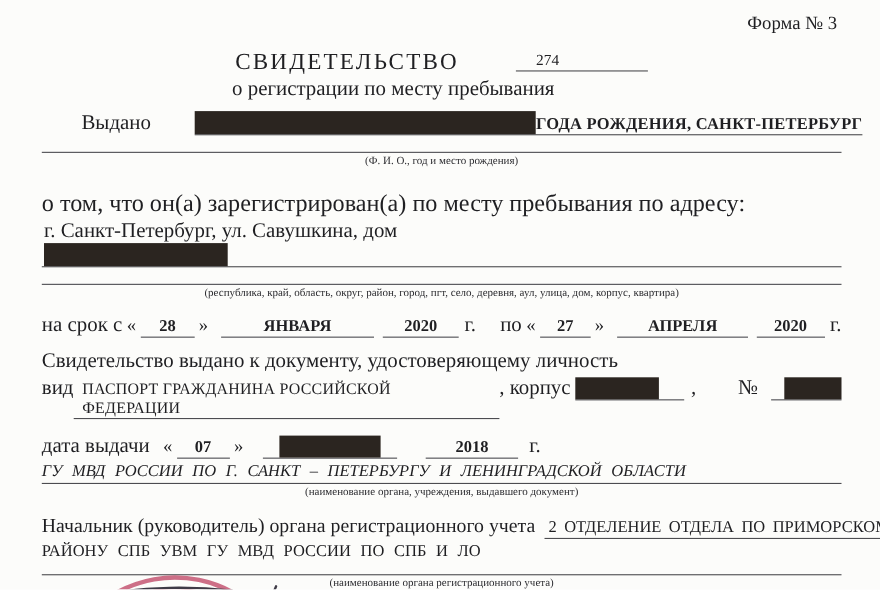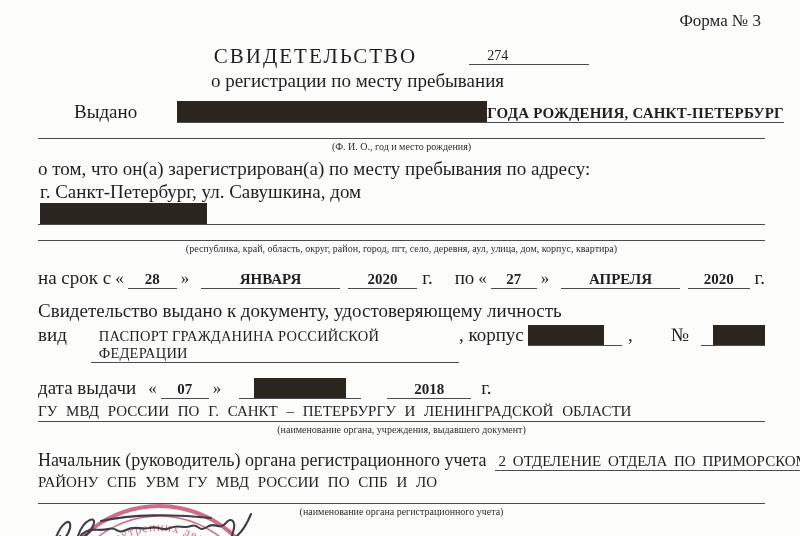--- a/index.html
+++ b/index.html
@@ -16,30 +16,30 @@
   .subtitle{ text-align:center; font-size:19px; padding-right:88px; margin-top:1px;}
   .row{ display:flex; align-items:baseline;}
   .u{ border-bottom:1px solid #4c4c50;}
   .label{ font-size:19px; white-space:nowrap;}
   .redact{ display:inline-block; background:#2b2520; vertical-align:bottom;}
   .vydano{ margin-top:9px; padding-left:36px;gap:36px;}
   .vydano .fill{ flex:1; margin-left:4px; white-space:nowrap;}
   .bold-caps{ font-weight:bold; font-size:15px; letter-spacing:.2px;}
   .rule-empty{ height:15px; border-bottom:1px solid #4c4c50;}
   .caption{ text-align:center; font-size:10px; color:#2c2c30; padding-top:2px;}
-  .statement{ font-size:19px; margin-top:6px;}
+  .statement{ font-size:22px; margin-top:20px;}
   .addr-row{ border-bottom:1px solid #4c4c50; margin-top:1px;flex-direction:column;}
   .term{ margin-top:13px; font-size:19px; white-space:nowrap;}
   .term .val{ font-weight:bold; font-size:15px; text-align:center;}
   .q{ margin:0 4px; font-size:17px;}
   .intro{ font-size:19px; margin-top:11px;}
   .caps-line{ font-size:14.5px; letter-spacing:.2px;}
   .vid-row{ margin-top:2px;}
   .date-row{ margin-top:5px;}
-  .issuer-line{ border-bottom:1px solid #4c4c50; margin-top:4px; font-size:15px; word-spacing:5px; padding-bottom:1px;}
+  .issuer-line{ border-bottom:1px solid #4c4c50; margin-top:4px; font-size:15px; word-spacing:5px; padding-bottom:1px;font-style:italic;}
   .chief{ margin-top:15px;}
   .chief .label{ font-size:18px;}
   .authority-val{ font-size:15px; word-spacing:3px;}
   .auth-line2{ border-bottom:1px solid #4c4c50; margin-top:3px; font-size:15px; word-spacing:5px; padding-bottom:12px;}
   .sig-block{ position:relative; height:74px; margin-top:2px;}
   .sig-line{ position:absolute; left:0; top:35px; width:225px; border-bottom:1px solid #4c4c50;}
   .sig-caption{ position:absolute; left:120px; top:38px; width:140px; font-size:10px; color:#2c2c30; z-index:4;}
   .surname-block{ position:absolute; left:248px; top:17px; width:182px; text-align:center;}
   .surname{ font-size:15px; word-spacing:4px; border-bottom:1px solid #4c4c50; padding-bottom:2px;}
   .stamp{ position:absolute; left:6px; top:-19px; opacity:.82; transform:rotate(-10deg); z-index:1;}
@@ -90,21 +90,21 @@
       <span class="q">»</span>
       <span class="u val" style="width:150px;margin:0 8px;">АПРЕЛЯ</span>
       <span class="u val" style="width:78px;">2020</span>
       <span class="label" style="margin-left:5px;">г.</span>
     </div>
 
     <div class="intro">Свидетельство выдано к документу, удостоверяющему личность</div>
 
     <div class="row vid-row">
       <span class="label">вид</span>
-      <span class="u caps-line" style="margin-left:24px;padding:0 8px;">ПАСПОРТ ГРАЖДАНИНА РОССИЙСКОЙ ФЕДЕРАЦИИ</span>
+      <span class="u caps-line" style="margin-left:0;padding:0 8px;">ПАСПОРТ ГРАЖДАНИНА РОССИЙСКОЙ ФЕДЕРАЦИИ</span>
       <span class="label">, корпус</span>
       <span class="u" style="width:100px;margin-left:4px;"><span class="redact" style="width:76px;height:20px;"></span></span>
       <span class="label" style="margin-left:6px;">,</span>
       <span class="label" style="margin-left:38px;">№</span>
       <span class="u" style="flex:1;margin-left:12px;"><span class="redact" style="width:52px;height:20px;margin-left:12px;"></span></span>
     </div>
 
     <div class="row date-row">
       <span class="label">дата выдачи</span>
       <span class="q" style="margin-left:12px;">«</span>

